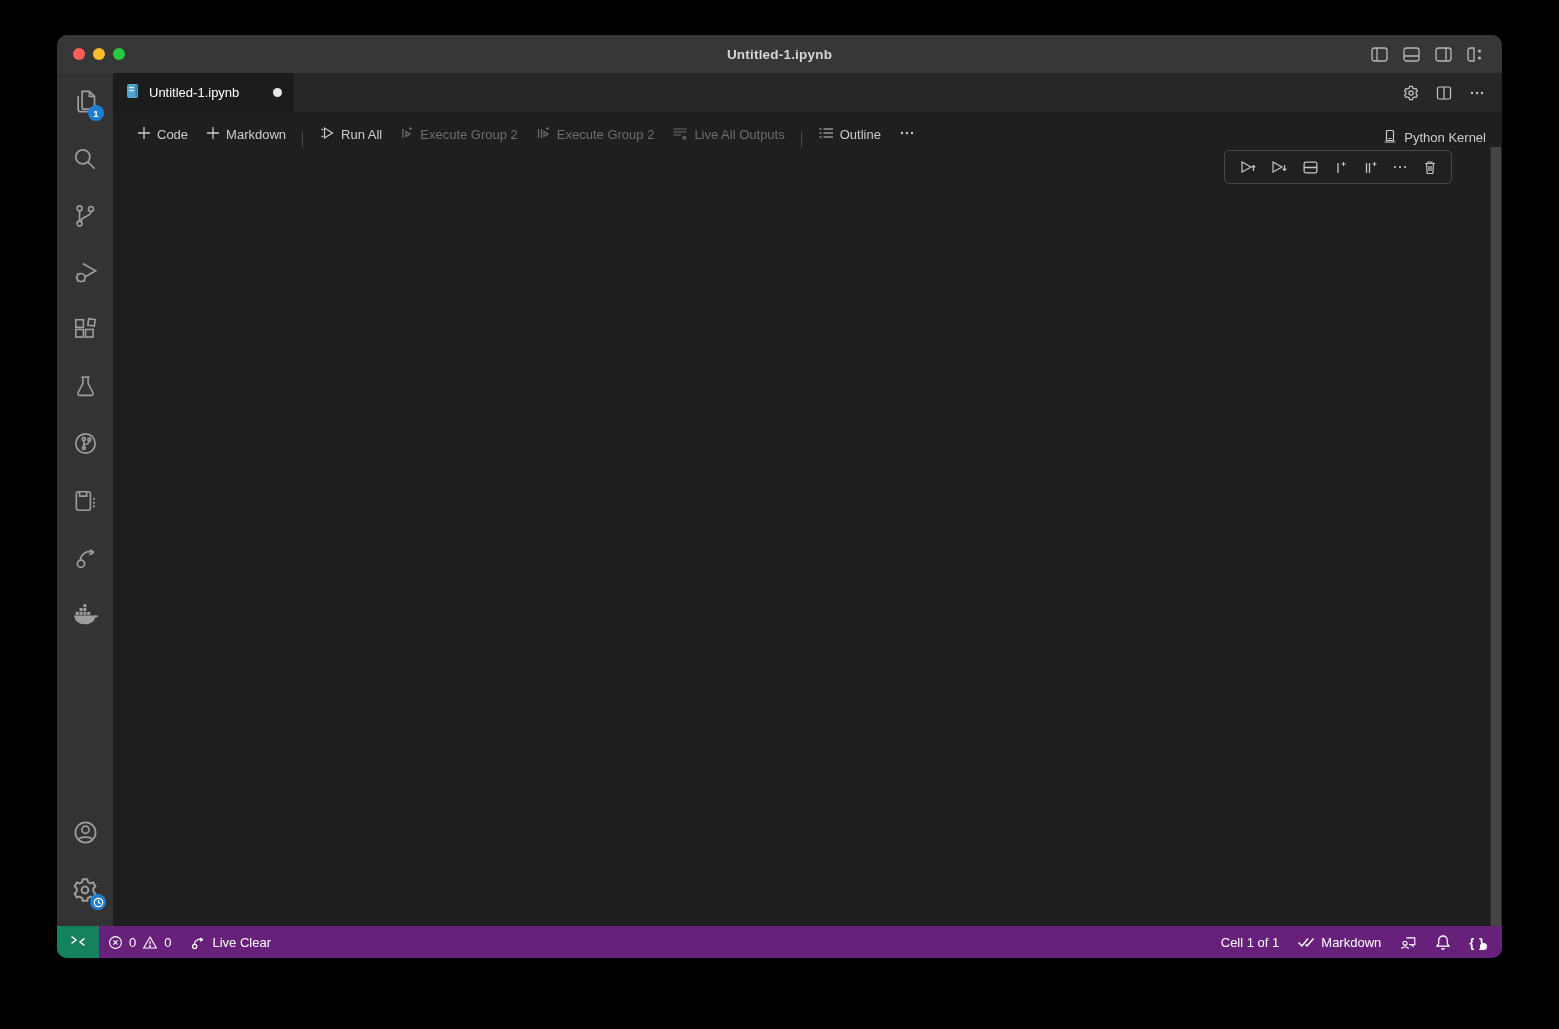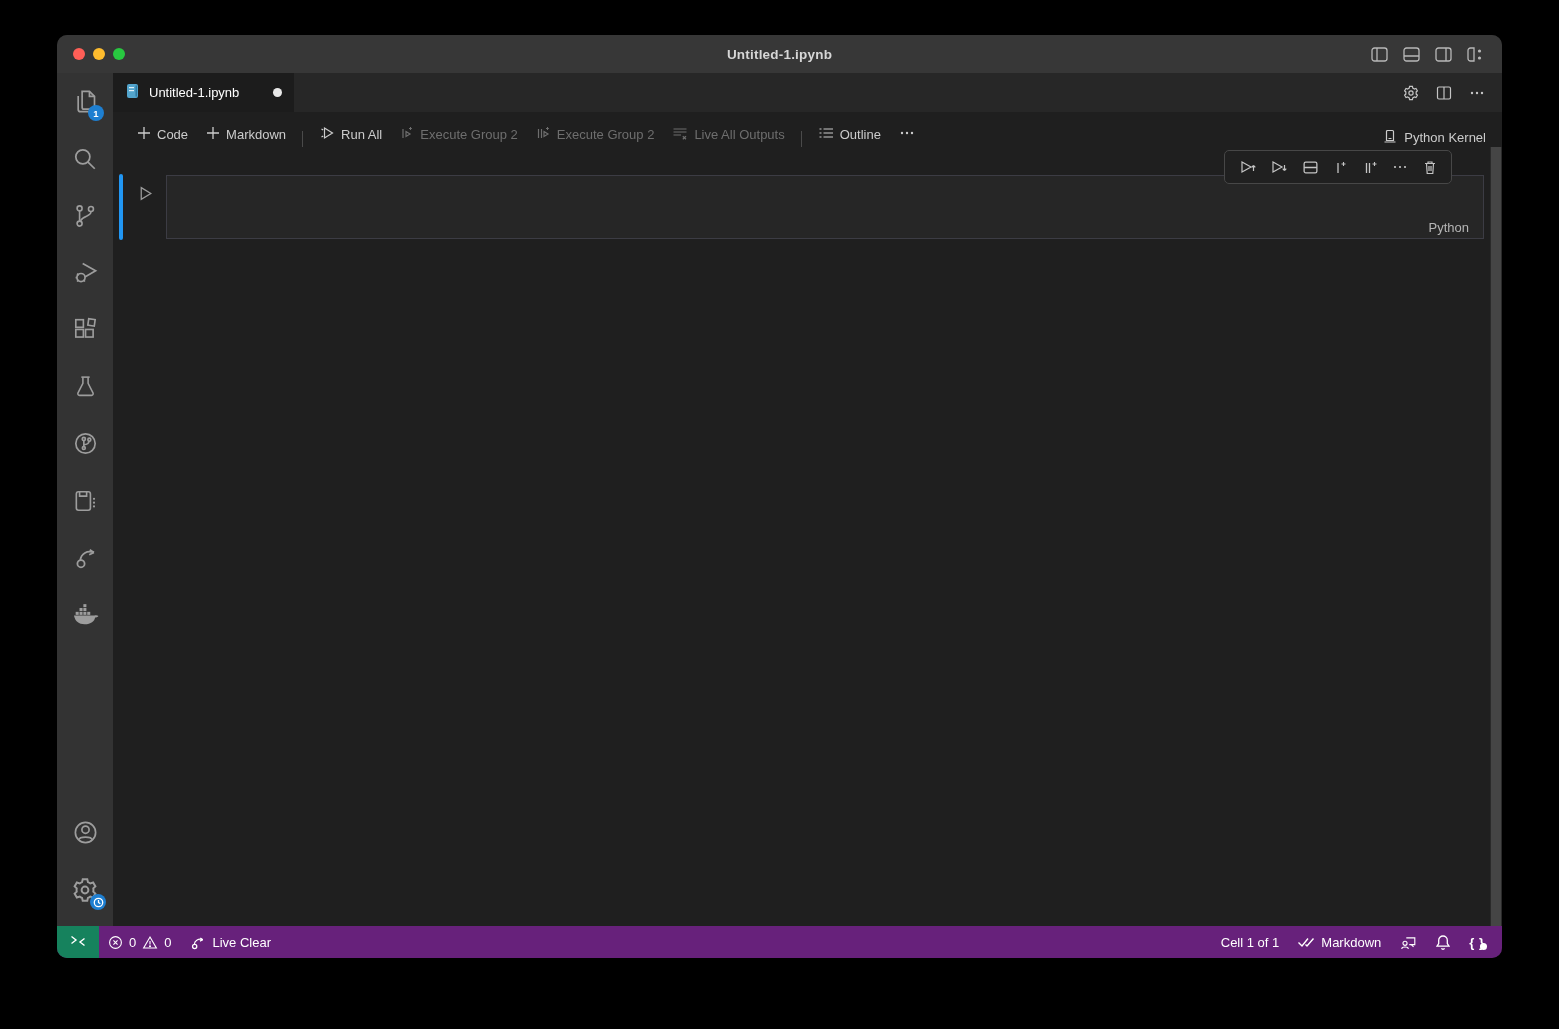--- a/index.html
+++ b/index.html
@@ -422,32 +422,20 @@
                 <svg width="16" height="17" viewBox="0 0 16 17" fill="none" stroke="currentColor" stroke-width="1.2">
                   <path d="M3 4.5 H13"></path>
                   <path d="M6 4.5 V3 H10 V4.5"></path>
                   <path d="M4.5 4.5 L5.2 14.5 H10.8 L11.5 4.5"></path>
                   <line x1="7" y1="7" x2="7" y2="12"></line>
                   <line x1="9" y1="7" x2="9" y2="12"></line>
                 </svg>
               </span>
           </div>
 
-          <div class="cell">
-            <span class="focus-bar"></span>
-            <button class="run-btn">
-              <svg width="17" height="17" viewBox="0 0 16 16" fill="none" stroke="currentColor" stroke-width="1.2">
-                  <path d="M4 2.5 L13 8 L4 13.5 Z"></path>
-                </svg>
-            </button>
-            <div class="cell-editor">
-              <span></span>
-              <span class="lang-picker">Python</span>
-            </div>
-          </div>
 
           <div class="vscroll">
               <span class="thumb"></span>
             </div>
         </div>
 
       </div>
     </div>
 
     <div class="statusbar">

